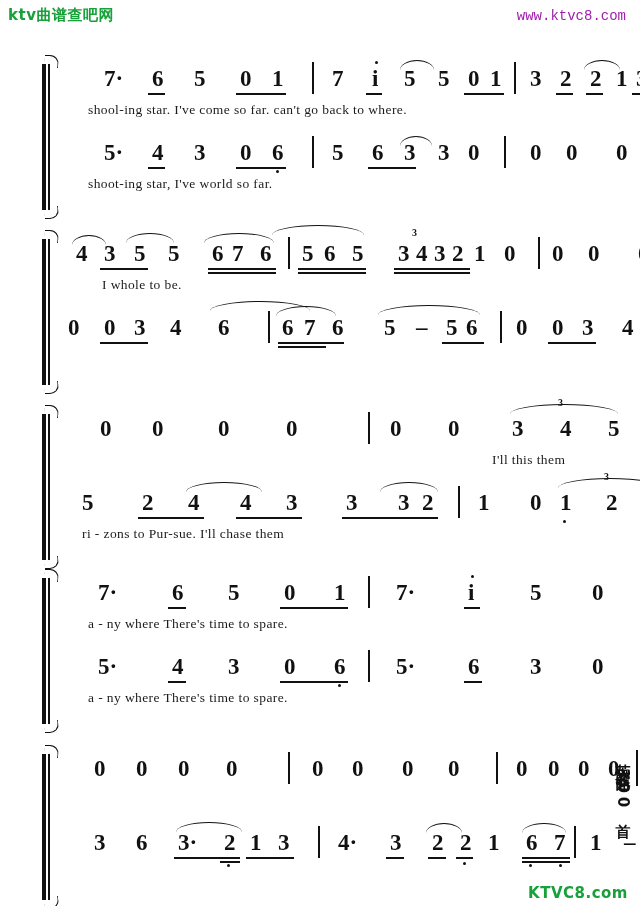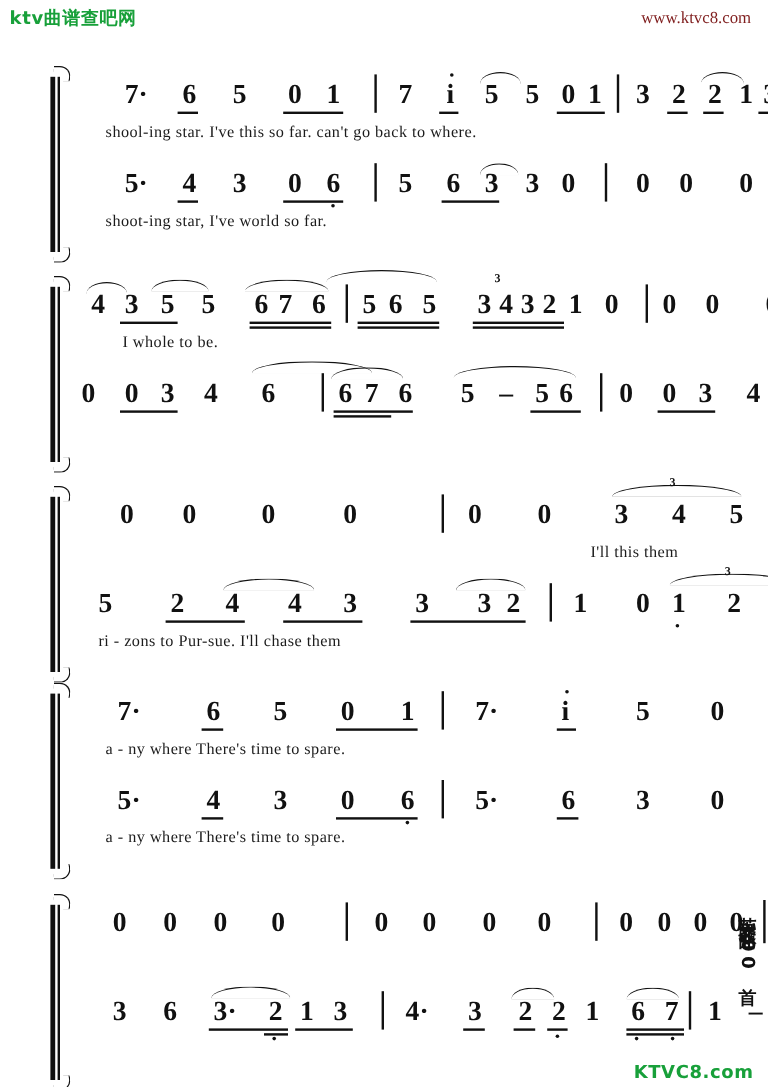--- a/index.html
+++ b/index.html
@@ -12,22 +12,22 @@
   }
   
   .wm-topleft{
     position:absolute;left:8px;top:6px;
     font-family:"DejaVu Sans", sans-serif;
     font-size:15px;font-weight:700;color:#18a03a;
     letter-spacing:.5px;white-space:nowrap;
   }
   .wm-topright{
     position:absolute;right:14px;top:8px;
-    font-family:Liberation Serif, serif;
-    font-size:14px;color:#7f1d1d;white-space:nowrap;
+    font-family:Liberation Mono, monospace;
+    font-size:14px;color:#a21caf;white-space:nowrap;
   }
   .wm-bottomright{
     position:absolute;right:12px;bottom:4px;
     font-family:"DejaVu Sans", sans-serif;
     font-size:15px;font-weight:700;color:#18a03a;
     letter-spacing:.5px;white-space:nowrap;
   }
   .vert-title{
     position:absolute;right:4px;top:752px;
     width:26px;
@@ -142,21 +142,21 @@
       <span class="n" style="left:530px;">2</span>
       <div class="beam" style="left:526px;top:31px;width:17px;"></div>
       <div class="slur" style="left:524px;top:-2px;width:36px;"></div>
       <span class="n" style="left:556px;">1</span>
       <span class="n" style="left:576px;">3</span>
 
       <div class="beam" style="left:572px;top:31px;width:50px;"></div>
 
     </div>
     <div class="lyrics">
-      <span class="ly" style="left:28px;">shool-ing star.   I've this so far.        can't go back to where.</span>
+      <span class="ly" style="left:28px;">shool-ing star.   I've come so far.        can't go back to where.</span>
     </div>
   </div>
 
   <div class="voice" style="height:70px;">
     <div class="notes">
       <span class="n" style="left:44px;">5<span class="aug">·</span></span>
       <span class="n" style="left:92px;">4</span>
       <div class="beam" style="left:88px;top:31px;width:17px;"></div>
       <span class="n" style="left:134px;">3</span>
       <span class="n" style="left:180px;">0</span>

